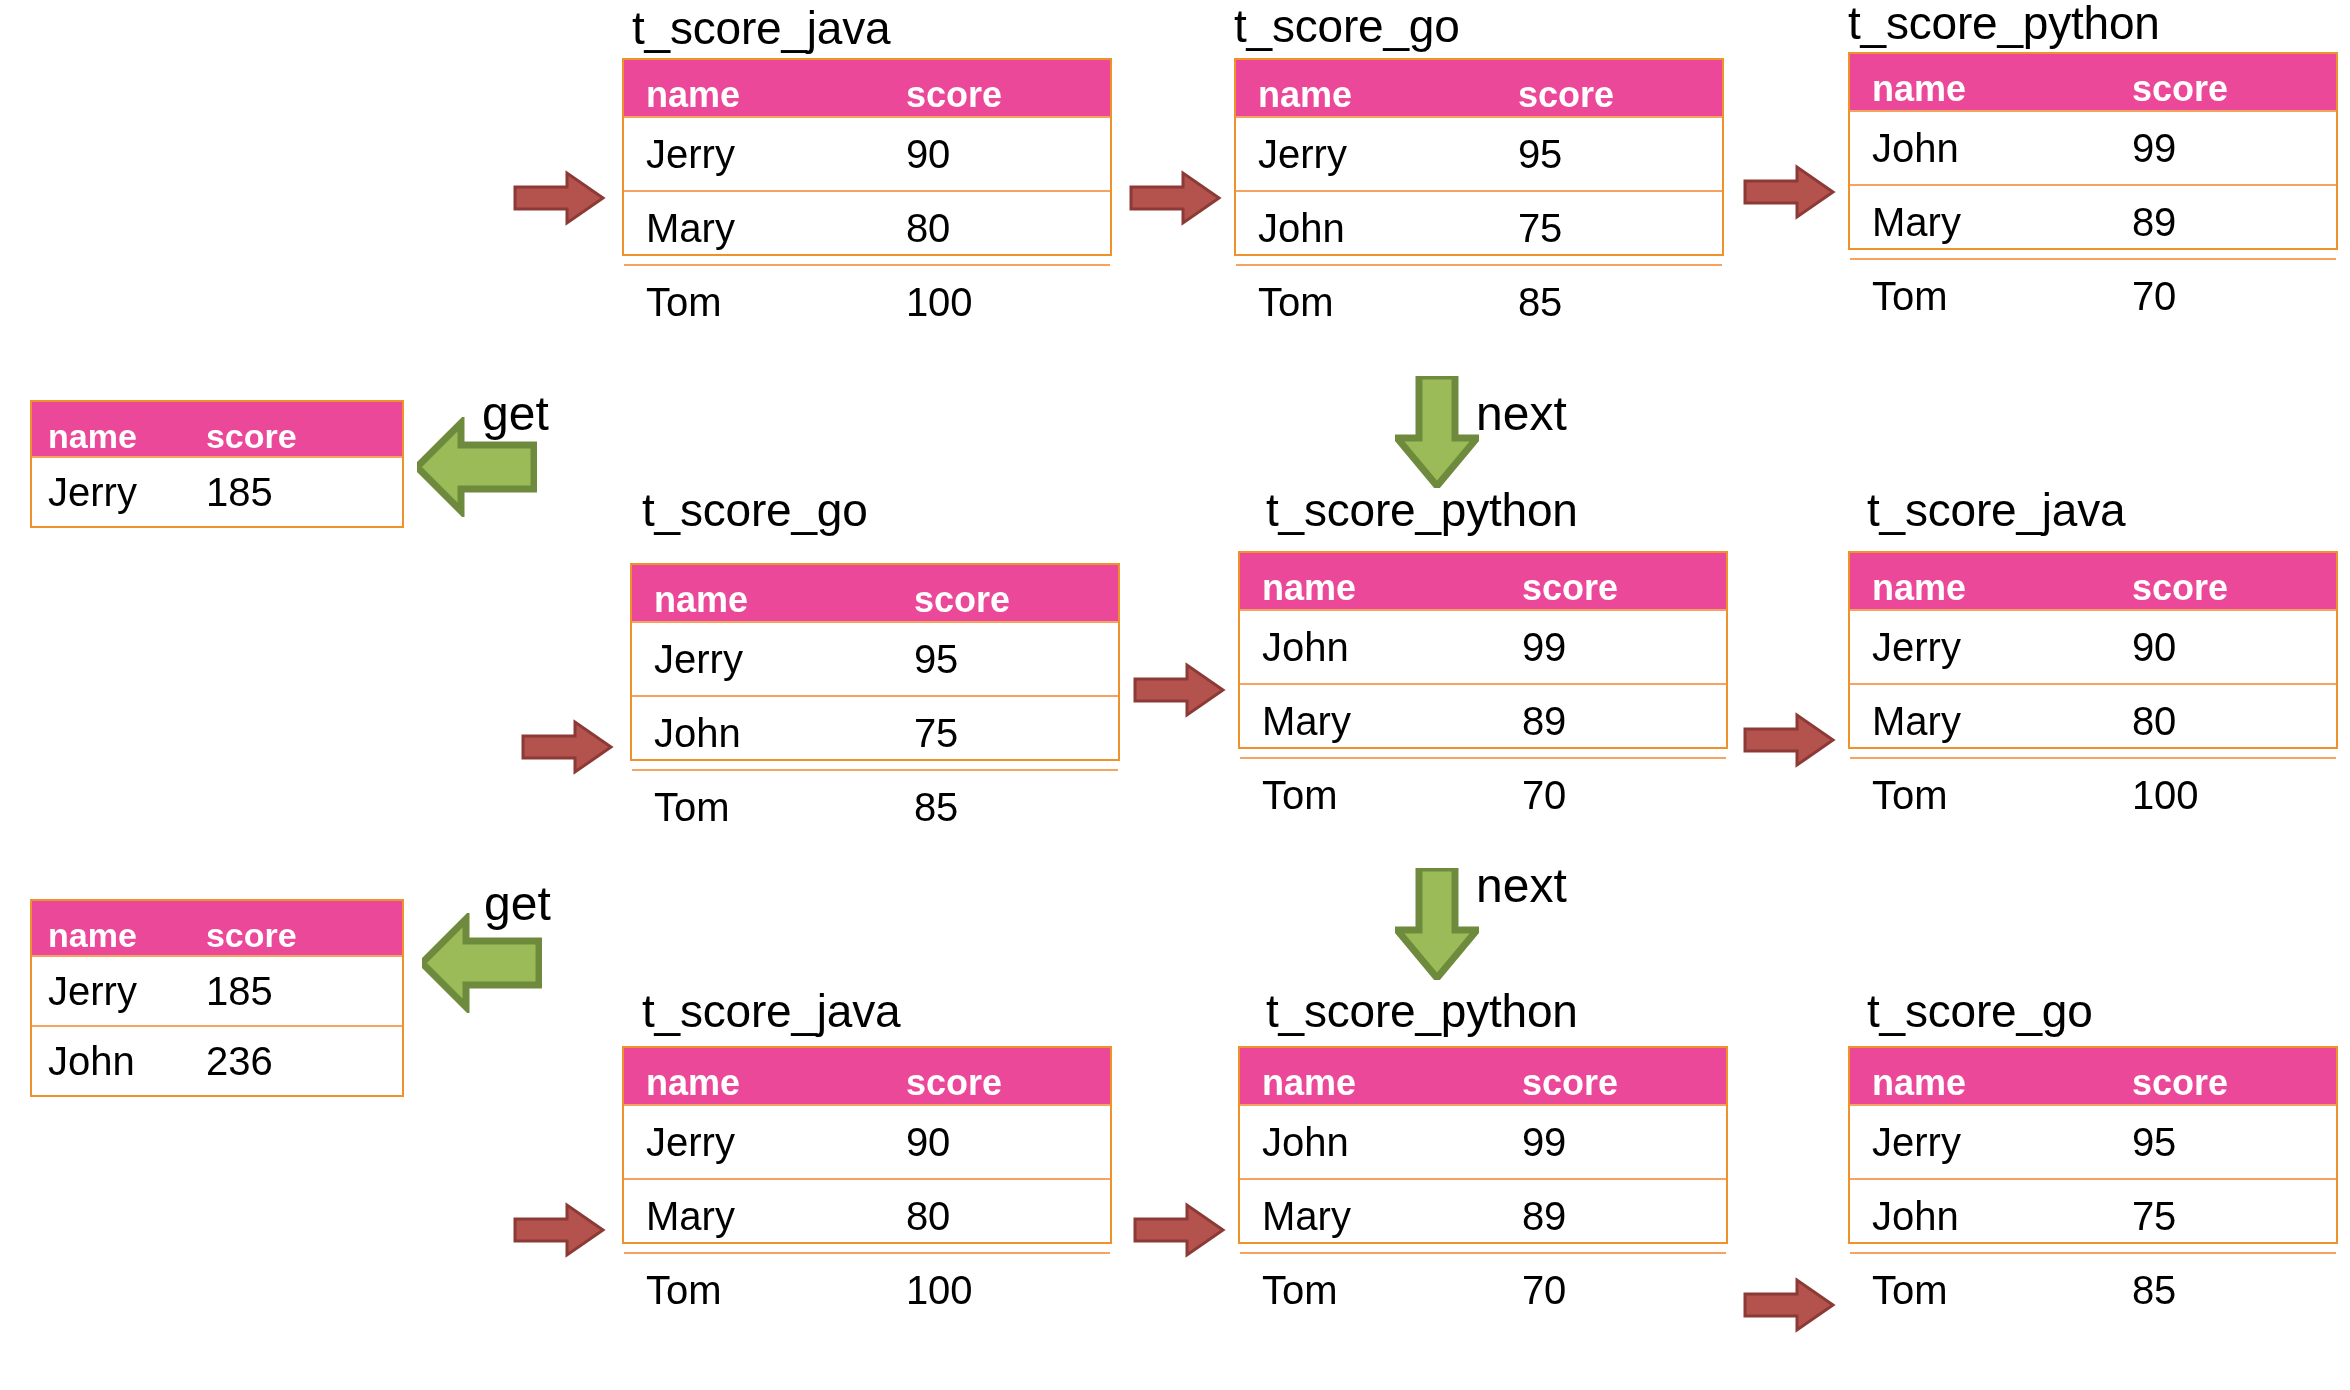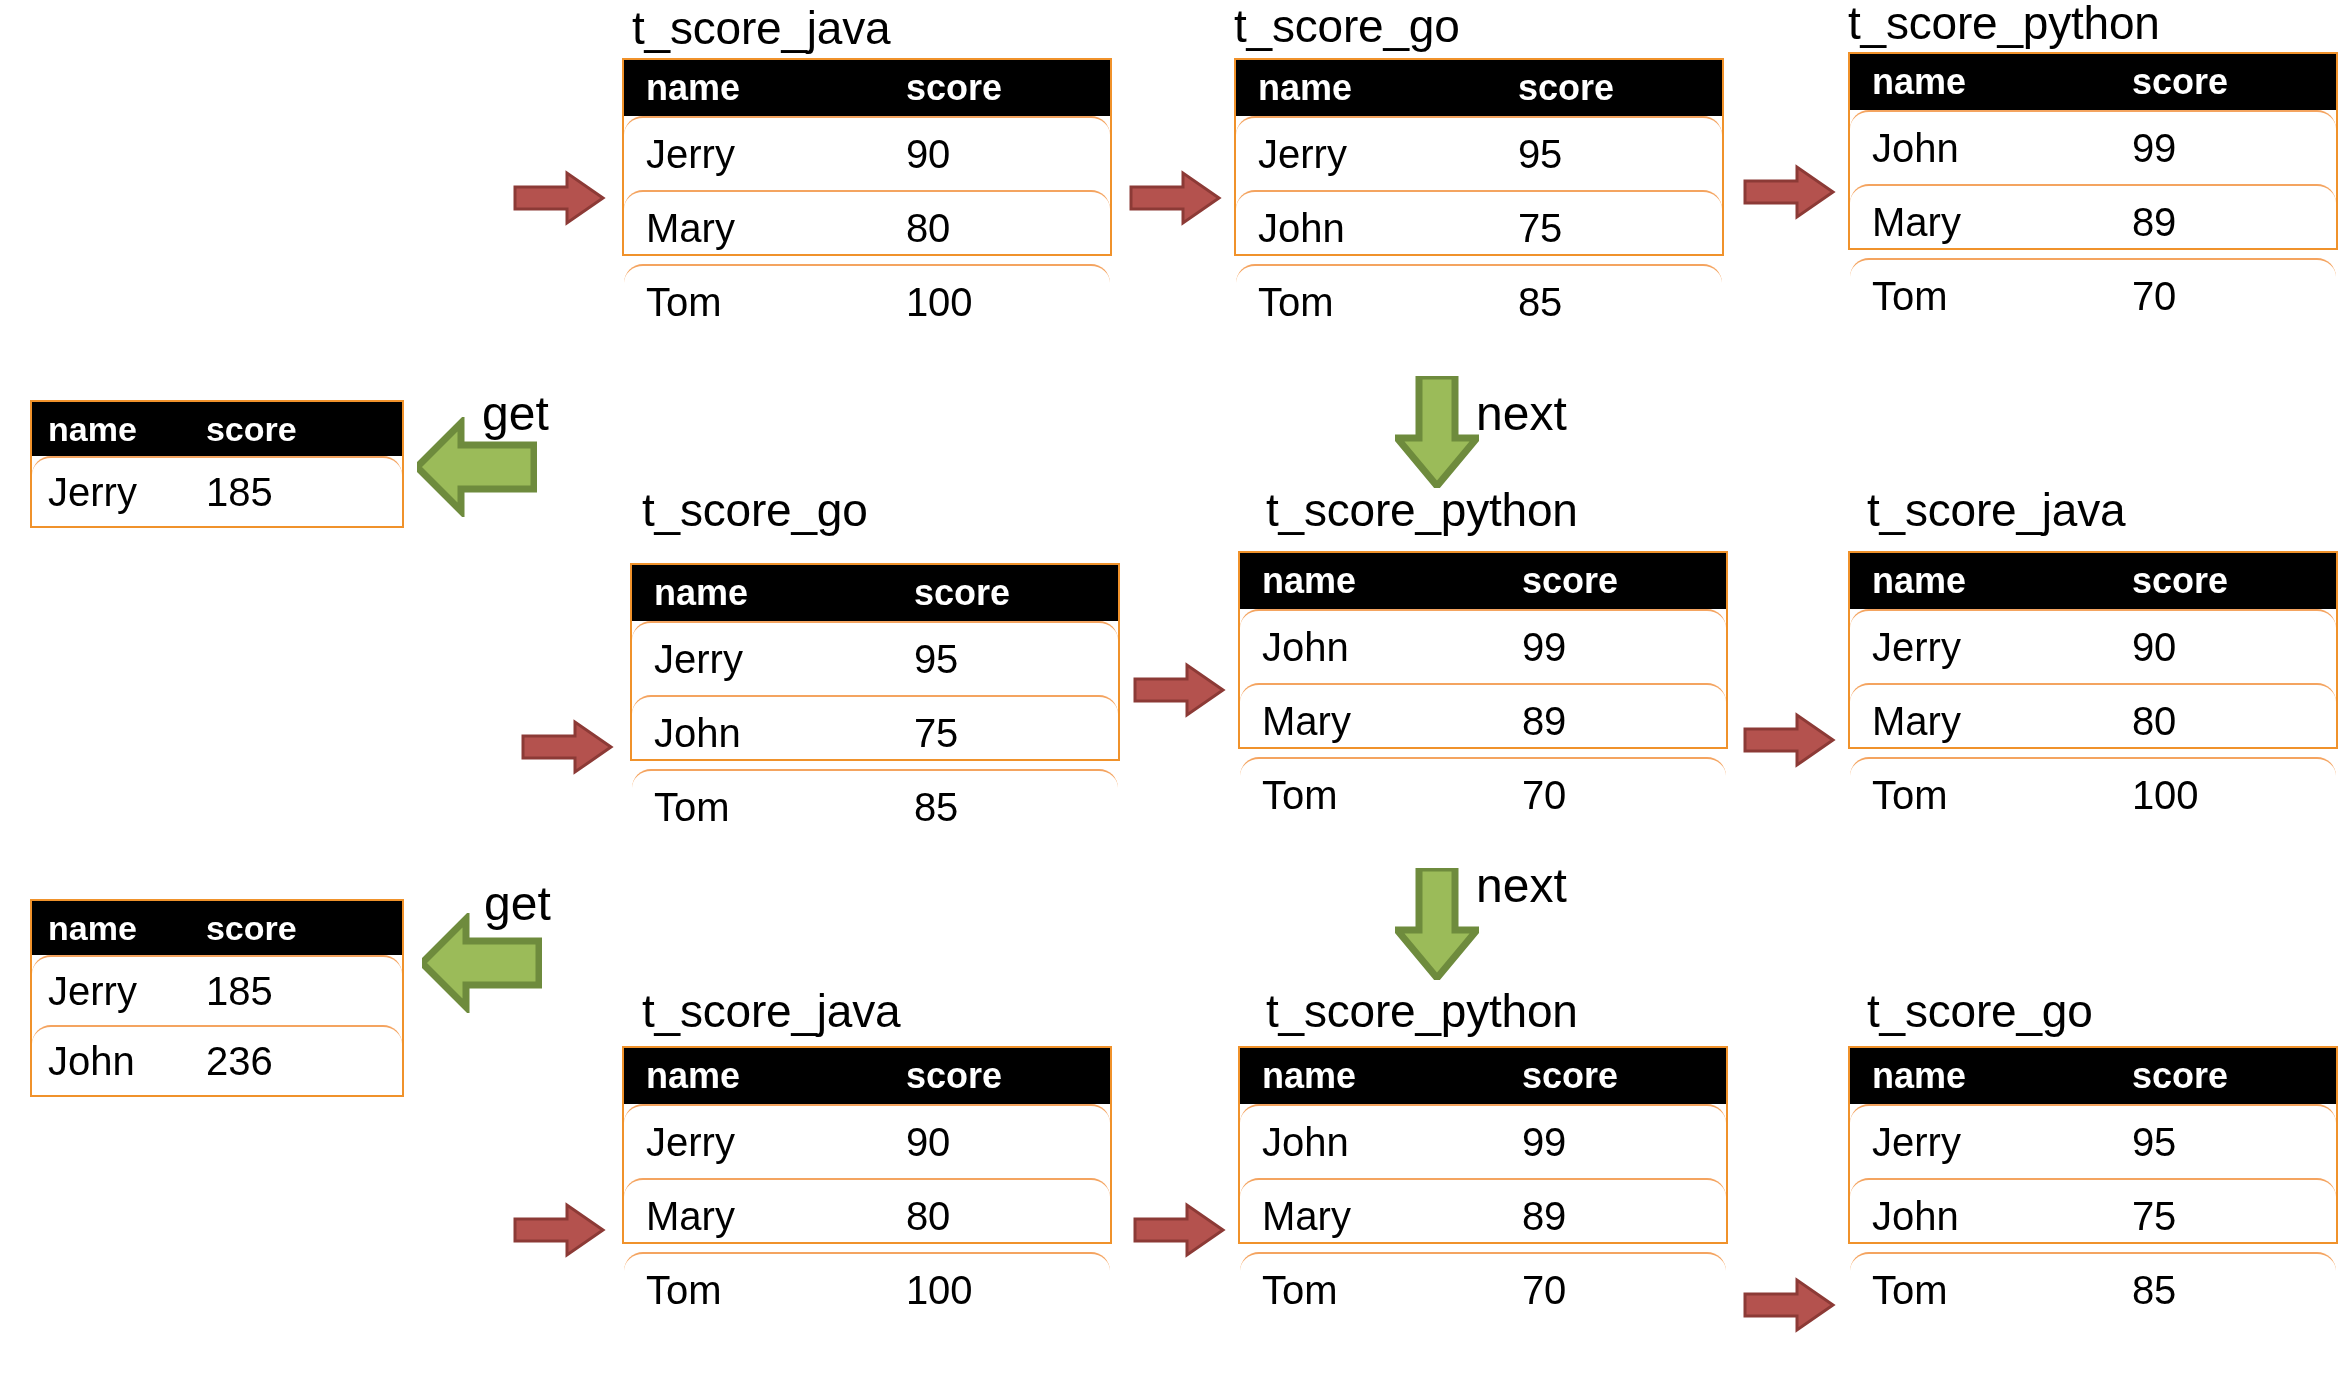--- a/index.html
+++ b/index.html
@@ -22,37 +22,36 @@
 
   
   .tbl{
     position:absolute;
     border:2px solid #F0922B;
     box-sizing:border-box;
     background:#ffffff;
   }
   .tbl .hdr{
     display:flex;
-    background:#000000;
+    background:#ec4899;
     color:#ffffff;
     font-weight:bold;
     font-size:36px;
     height:56px;
-    align-items:center;
+    align-items:flex-end;
     box-sizing:border-box;
   }
   .tbl .row{
     display:flex;
     height:74px;
     align-items:center;
     box-sizing:border-box;
     border-top:2px solid #F4A460;
     color:#000000;
     font-size:40px;
-    border-radius:19px;
   }
   .tbl .row:first-of-type{border-top:none;}
   .tbl .c-name{width:58%;padding-left:22px;box-sizing:border-box;}
   .tbl .c-score{width:42%;box-sizing:border-box;}
 
   
   .tbl.res .hdr{font-size:34px;height:54px;}
   .tbl.res .row{height:70px;font-size:40px;}
   .tbl.res .c-name{width:47%;padding-left:16px;}
   .tbl.res .c-score{width:53%;}

